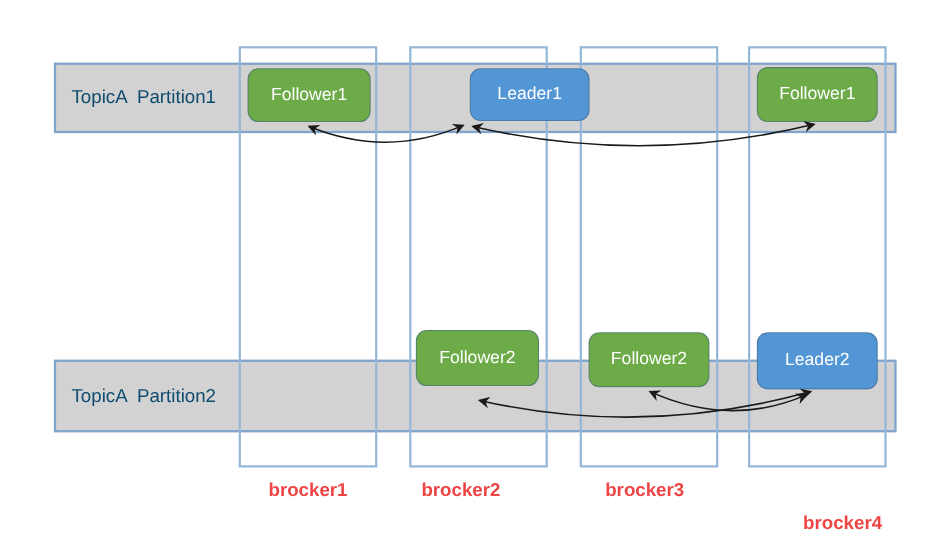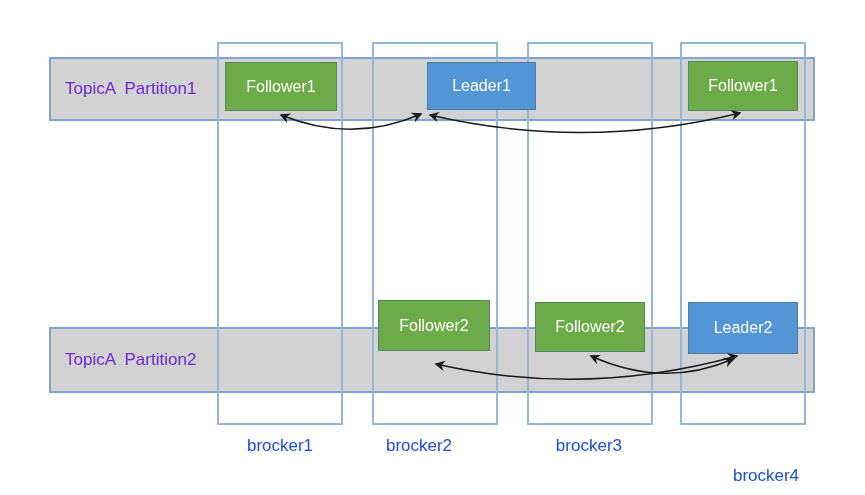--- a/index.html
+++ b/index.html
@@ -21,21 +21,21 @@
     box-sizing: border-box;
     display: flex;
     align-items: center;
     z-index: 1;
   }
   .band.p1 { top: 57px; height: 64px; }
   .band.p2 { top: 293px; height: 66px; margin-top: 34px; }
   .band-label {
     margin-left: 14px;
     font-size: 17px;
-    color: #6d28d9;
+    color: #0c4a6e;
     white-space: pre;
   }
   
   .col {
     position: absolute;
     top: 42px;
     width: 126px;
     height: 383px;
     border: 2px solid #94b6d7;
     box-sizing: border-box;
@@ -43,21 +43,21 @@
     z-index: 2;
   }
   .col.c1 { left: 217px; }
   .col.c2 { left: 372px; }
   .col.c3 { left: 527px; }
   .col.c4 { left: 680px; }
   
   .box {
     position: absolute;
     box-sizing: border-box;
-    border-radius: 0;
+    border-radius: 10px;
     border: 1px solid rgba(70, 100, 130, 0.55);
     color: #ffffff;
     font-size: 16px;
     display: flex;
     align-items: center;
     justify-content: center;
     z-index: 3;
     text-align: right;
   }
   .box.r1 { left: 225px; top: 62px;  width: 112px; height: 49px; }
@@ -66,22 +66,23 @@
   .box.r4 { left: 378px; top: 300px; width: 112px; height: 51px; }
   .box.r5 { left: 535px; top: 302px; width: 110px; height: 50px; }
   .box.r6 { left: 688px; top: 302px; width: 110px; height: 52px; }
   
   .broker-label {
     position: absolute;
     top: 436px;
     width: 126px;
     text-align: center;
     font-size: 17px;
-    color: #1d4ed8;
+    color: #ef4444;
     z-index: 2;
+    font-weight: bold;
   }
   .broker-label.c1 { left: 217px; }
   .broker-label.c2 { left: 356px; }
   .broker-label.c3 { left: 496px; text-align: right; }
   .broker-label.c4 { left: 703px; margin-top: 30px; }
   
   svg.arrows {
     position: absolute;
     left: 0; top: 0;
     width: 865px;

